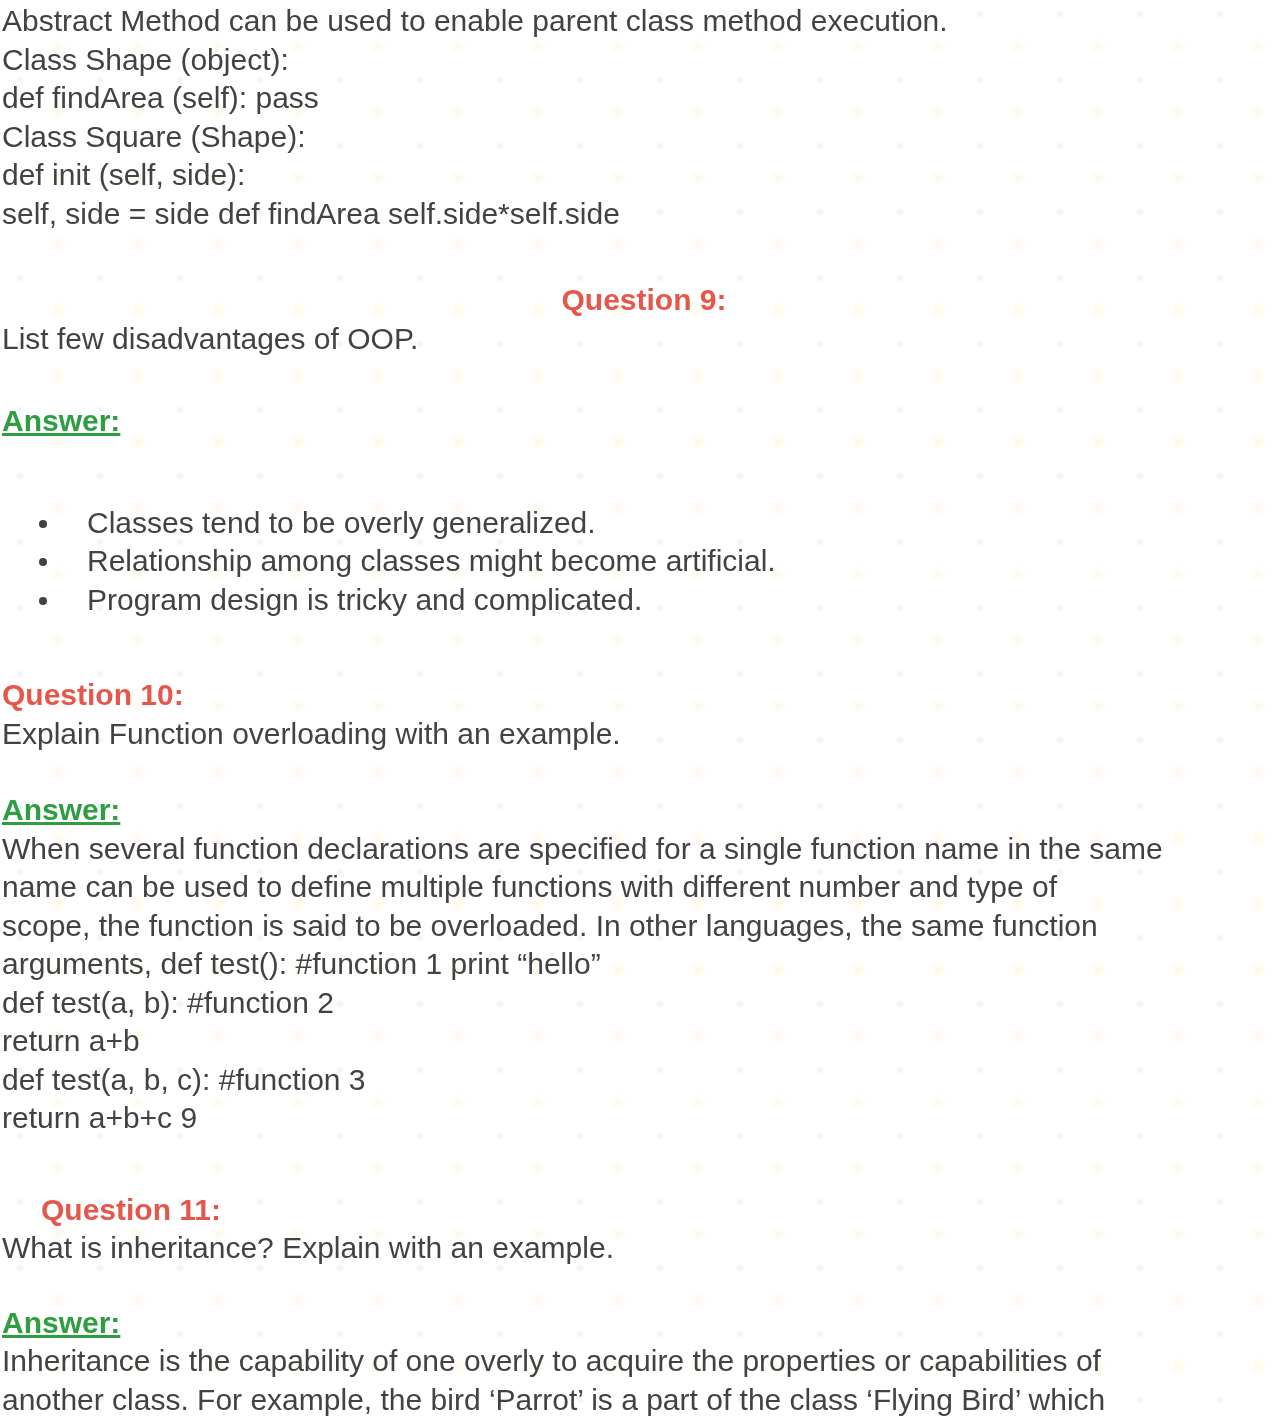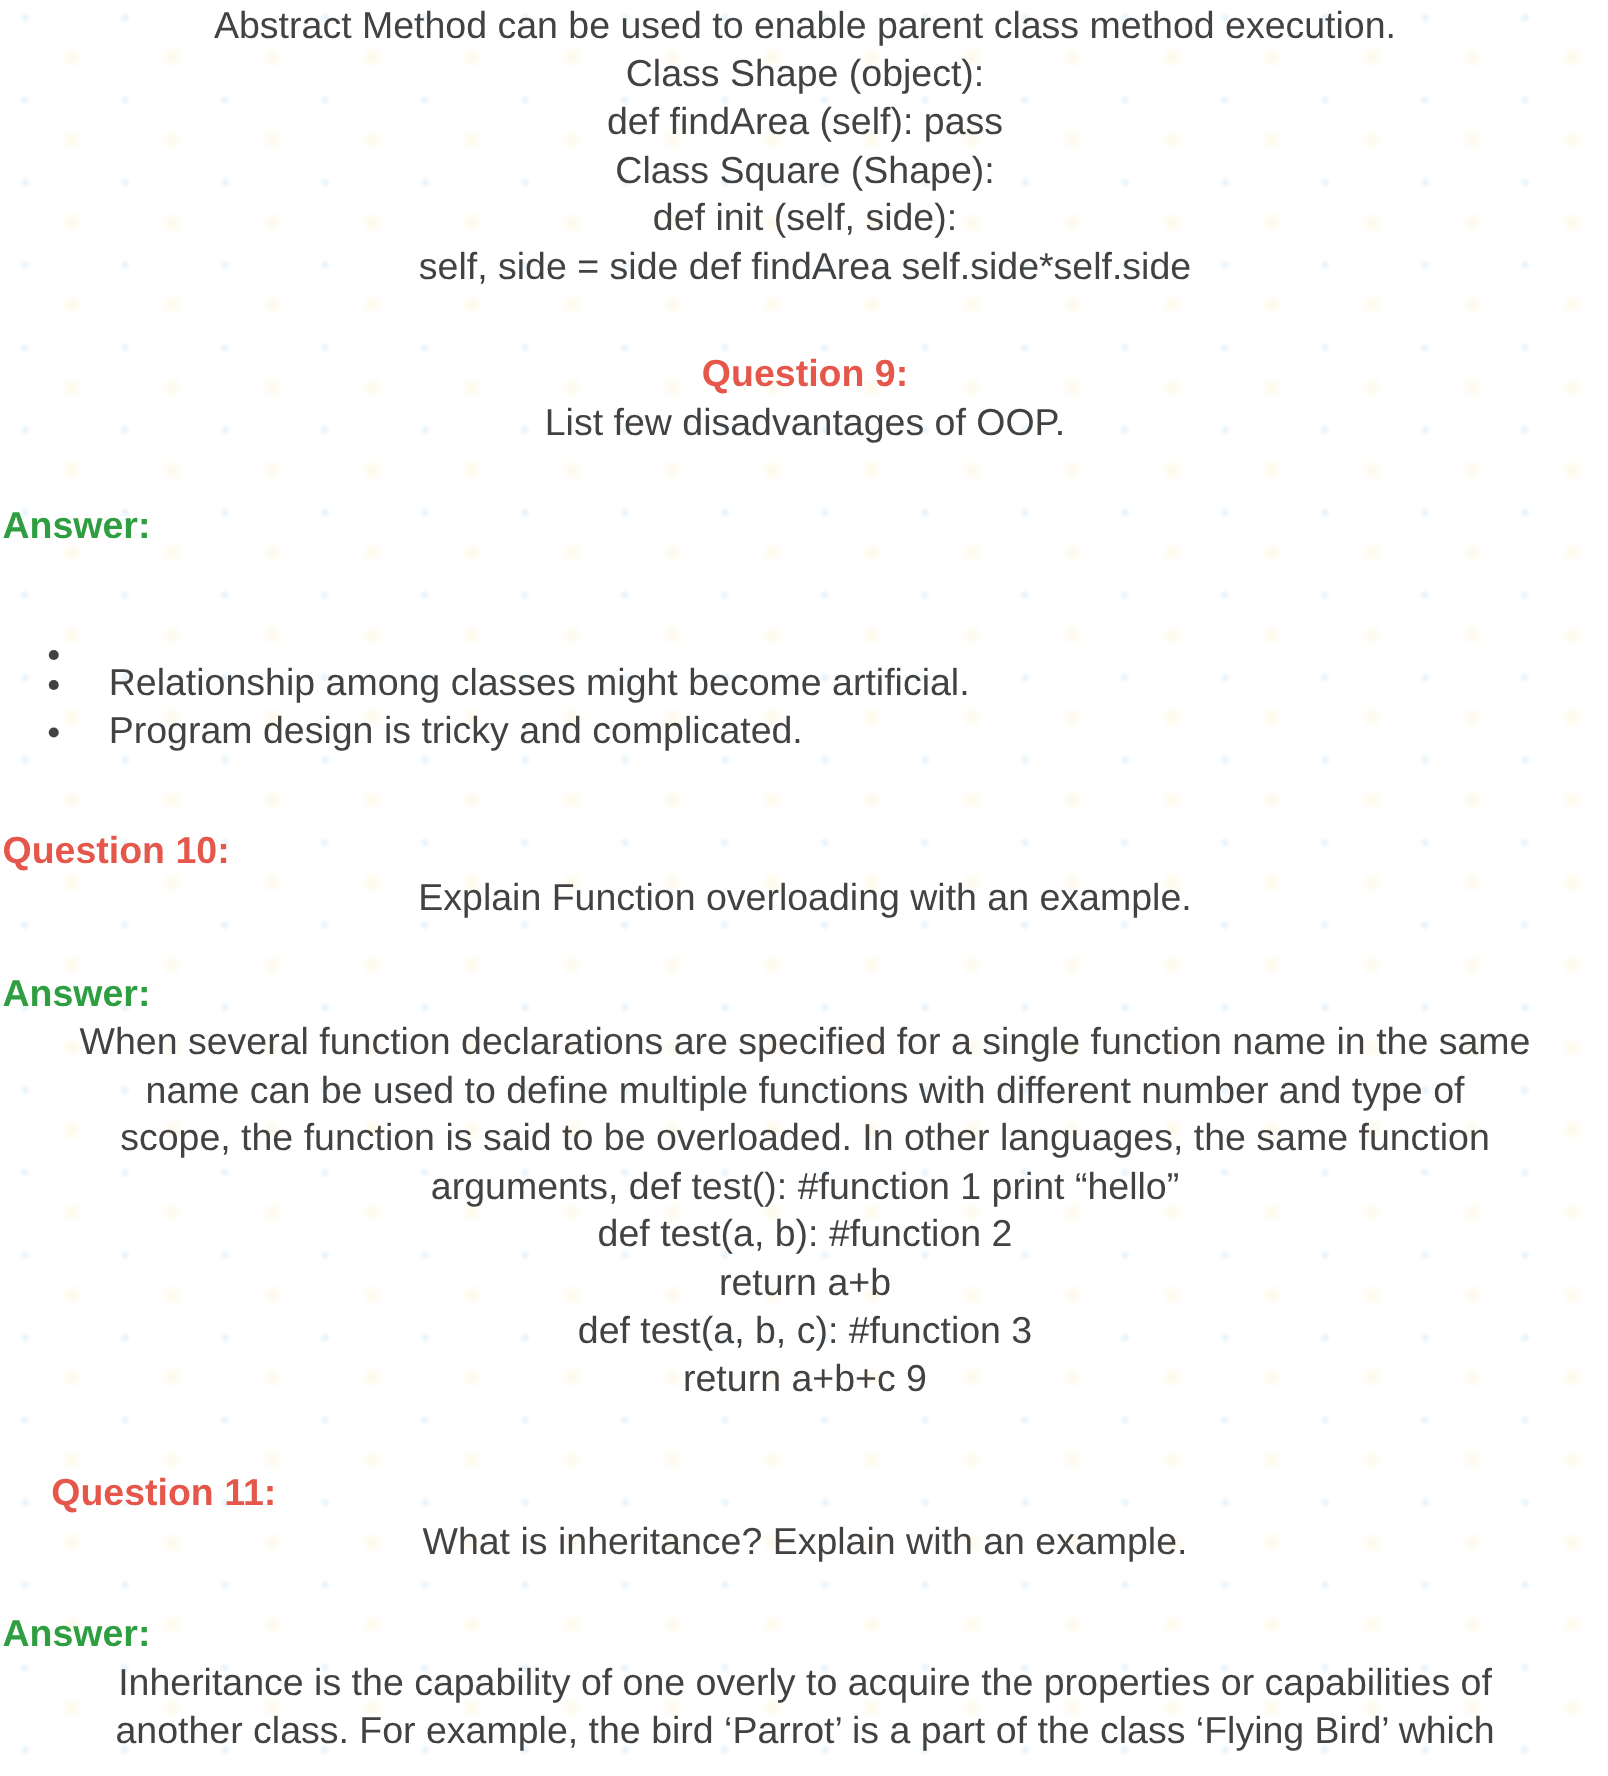--- a/index.html
+++ b/index.html
@@ -19,30 +19,31 @@
     background-image:
       radial-gradient(circle 7px at 20px 14px, rgba(170, 215, 245, 0.30), rgba(170, 215, 245, 0) 70%),
       radial-gradient(circle 13px at 58px 46px, rgba(250, 240, 200, 0.40), rgba(250, 240, 200, 0) 72%);
     background-size: 80px 66px, 80px 66px;
     font-family: "Liberation Sans", "DejaVu Sans", sans-serif;
     font-size: 30px;
     line-height: 38.5px;
     color: var(--body-color);
     padding: 2px 0 0 2px;
   }
-  .line { white-space: nowrap; text-align: center; }
+  .line { white-space: nowrap; }
   .q-heading {
     color: var(--q-color);
     font-weight: bold;
     white-space: nowrap;
   }
   .a-heading {
     color: var(--a-color);
     font-weight: bold;
     white-space: nowrap;
+    text-decoration: underline;
   }
   .mt-q9      { margin-top: 48px; text-align: center; }
   .mt-ans9    { margin-top: 44px; }
   .mt-bullets { margin-top: 63px; }
   .mt-q10     { margin-top: 57px; }
   .mt-ans10   { margin-top: 38px; }
   .mt-q11     { margin-top: 53px; margin-left: 39px; }
   .mt-ans11   { margin-top: 36px; }
   .bullet-item { display: flex; align-items: flex-start; }
   .bullet-dot {
@@ -67,20 +68,21 @@
   <div class="line">self, side = side def findArea self.side*self.side</div>
 </div>
 
 <div>
   <div class="q-heading mt-q9">Question 9:</div>
   <div class="line">List few disadvantages of OOP.</div>
   <div class="a-heading mt-ans9">Answer:</div>
   <div class="mt-bullets">
     <div class="bullet-item">
       <span class="bullet-dot"></span>
+      <span class="bullet-text">Classes tend to be overly generalized.</span>
     </div>
     <div class="bullet-item">
       <span class="bullet-dot"></span>
       <span class="bullet-text">Relationship among classes might become artificial.</span>
     </div>
     <div class="bullet-item">
       <span class="bullet-dot"></span>
       <span class="bullet-text">Program design is tricky and complicated.</span>
     </div>
   </div>

